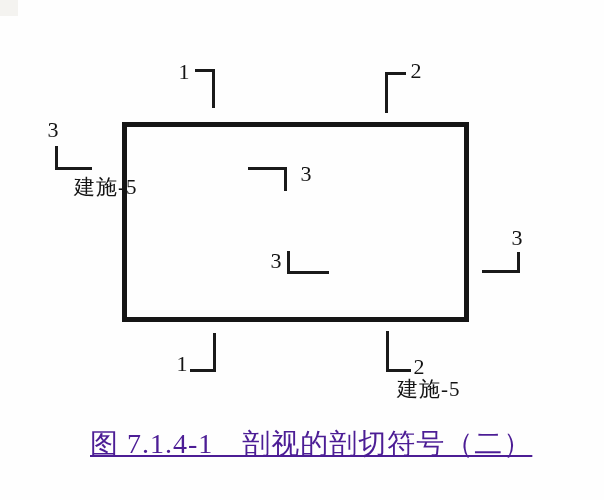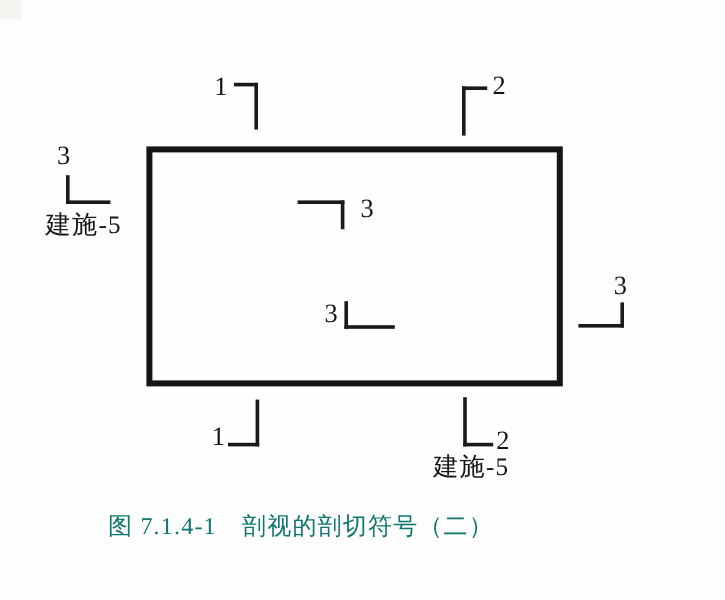--- a/index.html
+++ b/index.html
@@ -56,32 +56,34 @@
   .n-bottom-1 { left:172px; top:353px; }
   .n-bottom-2 { left:409px; top:356px; }
   
   .ref-label {
     position: absolute;
     font-size: 21px;
     line-height: 1.1;
     letter-spacing: 1px;
     white-space: nowrap;
     color: #141414;
+    margin-left: 36px;
   }
   .r-left   { left:38px;  top:176px; }
   .r-bottom { left:361px; top:378px; }
   
   .caption {
     position: absolute;
     left: 90px; top: 429px;
-    font-size: 20px;
+    font-size: 28px;
     line-height: 1.05;
     white-space: pre;
     letter-spacing: 1px;
-    color: #0f766e;
+    color: #4c1d95;
+    text-decoration: underline;
   }
 </style>
 </head>
 <body>
 
 <div class="stage">
 
   <div class="artifact"></div>
 
   <div class="plan-rect"></div>

